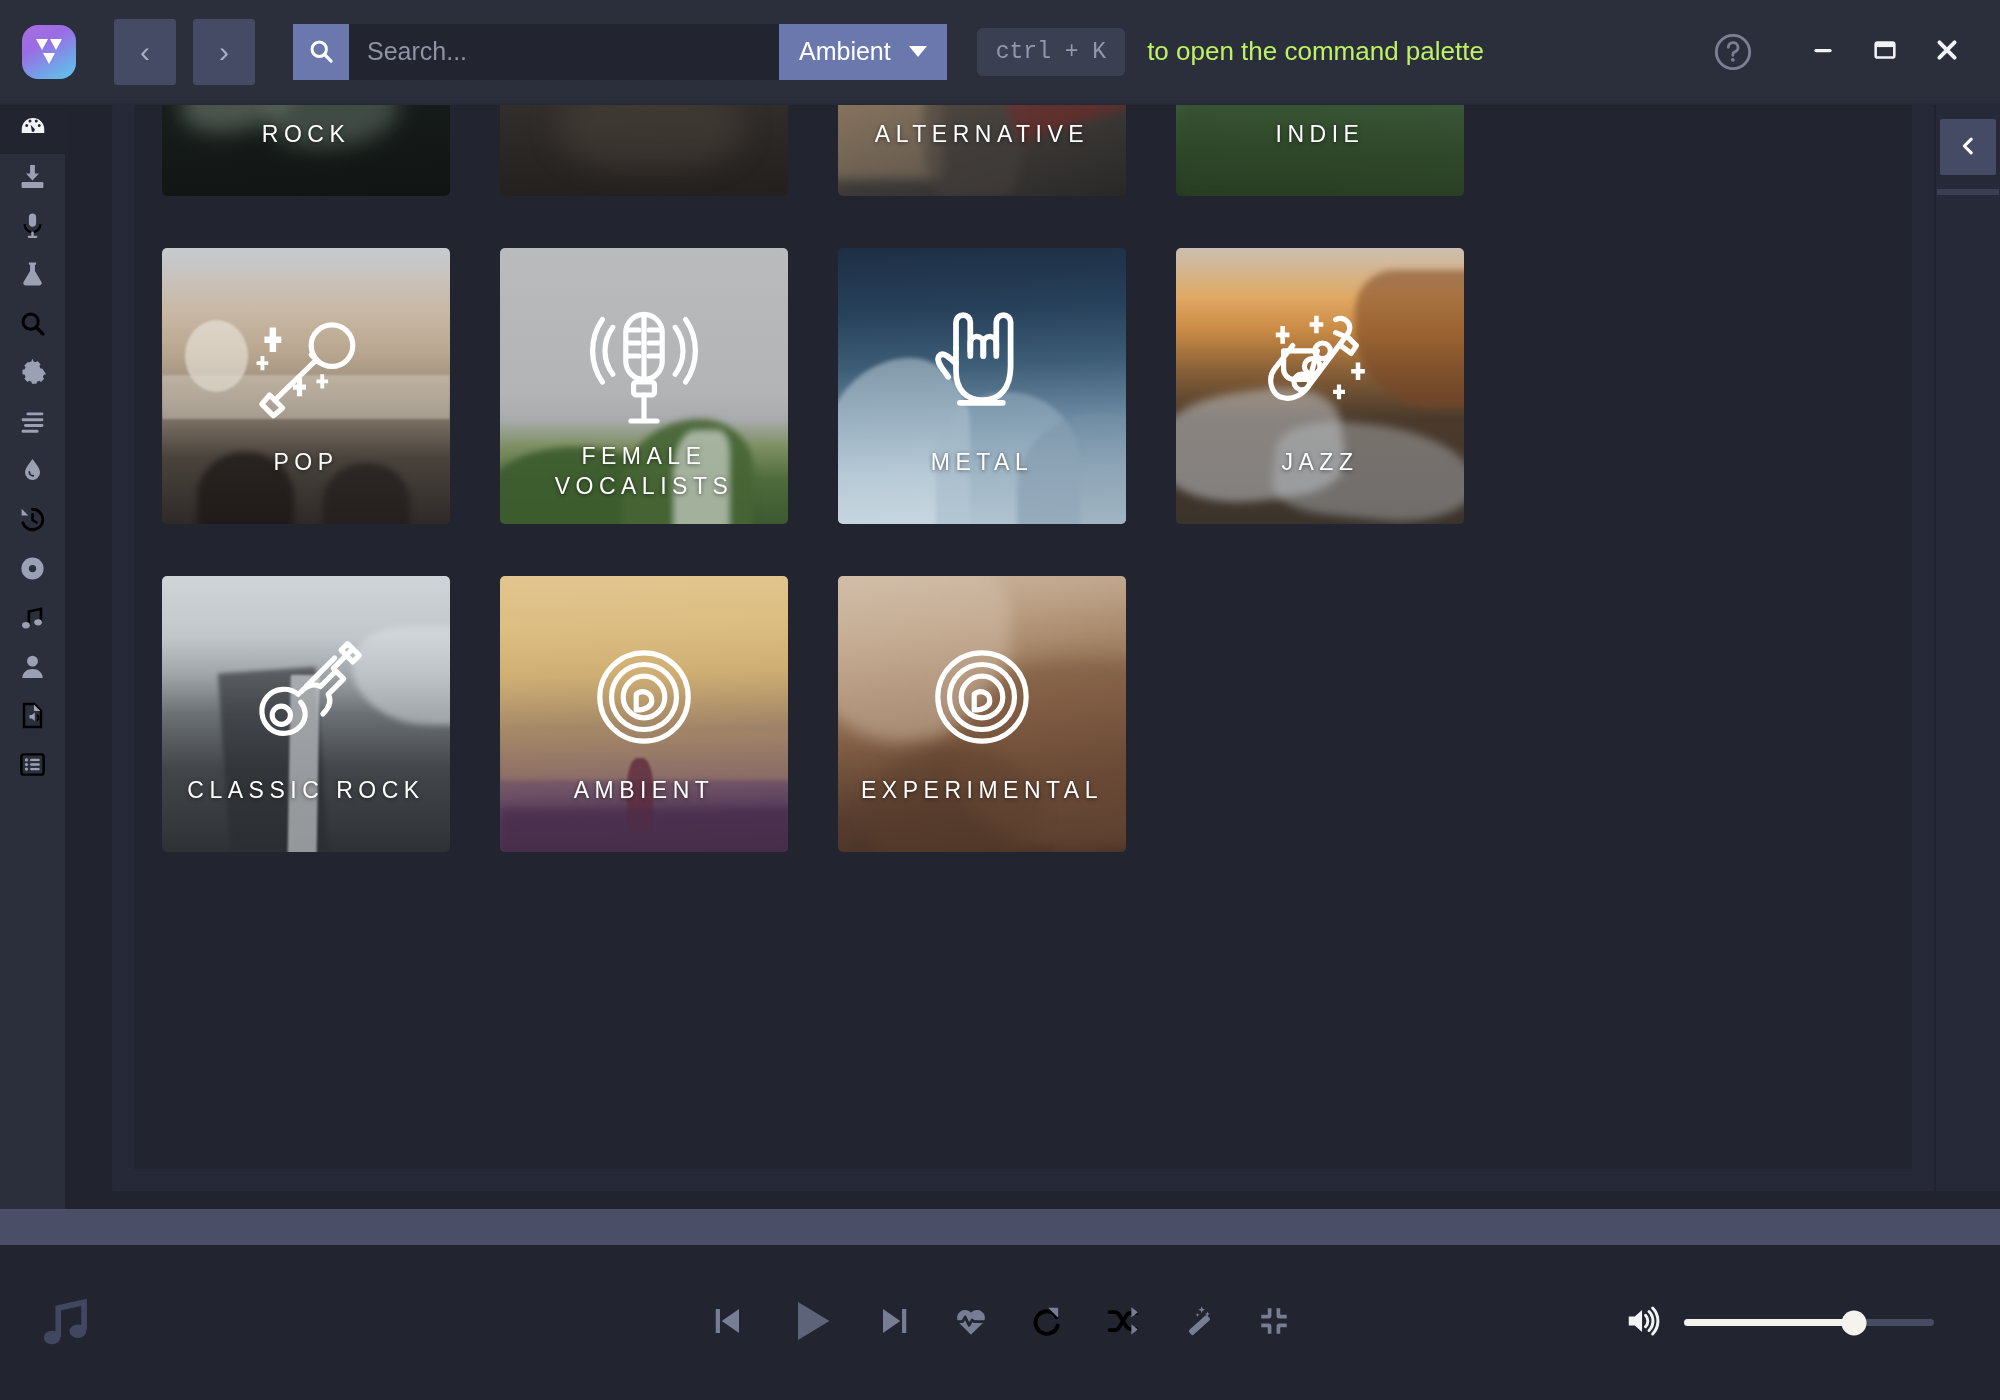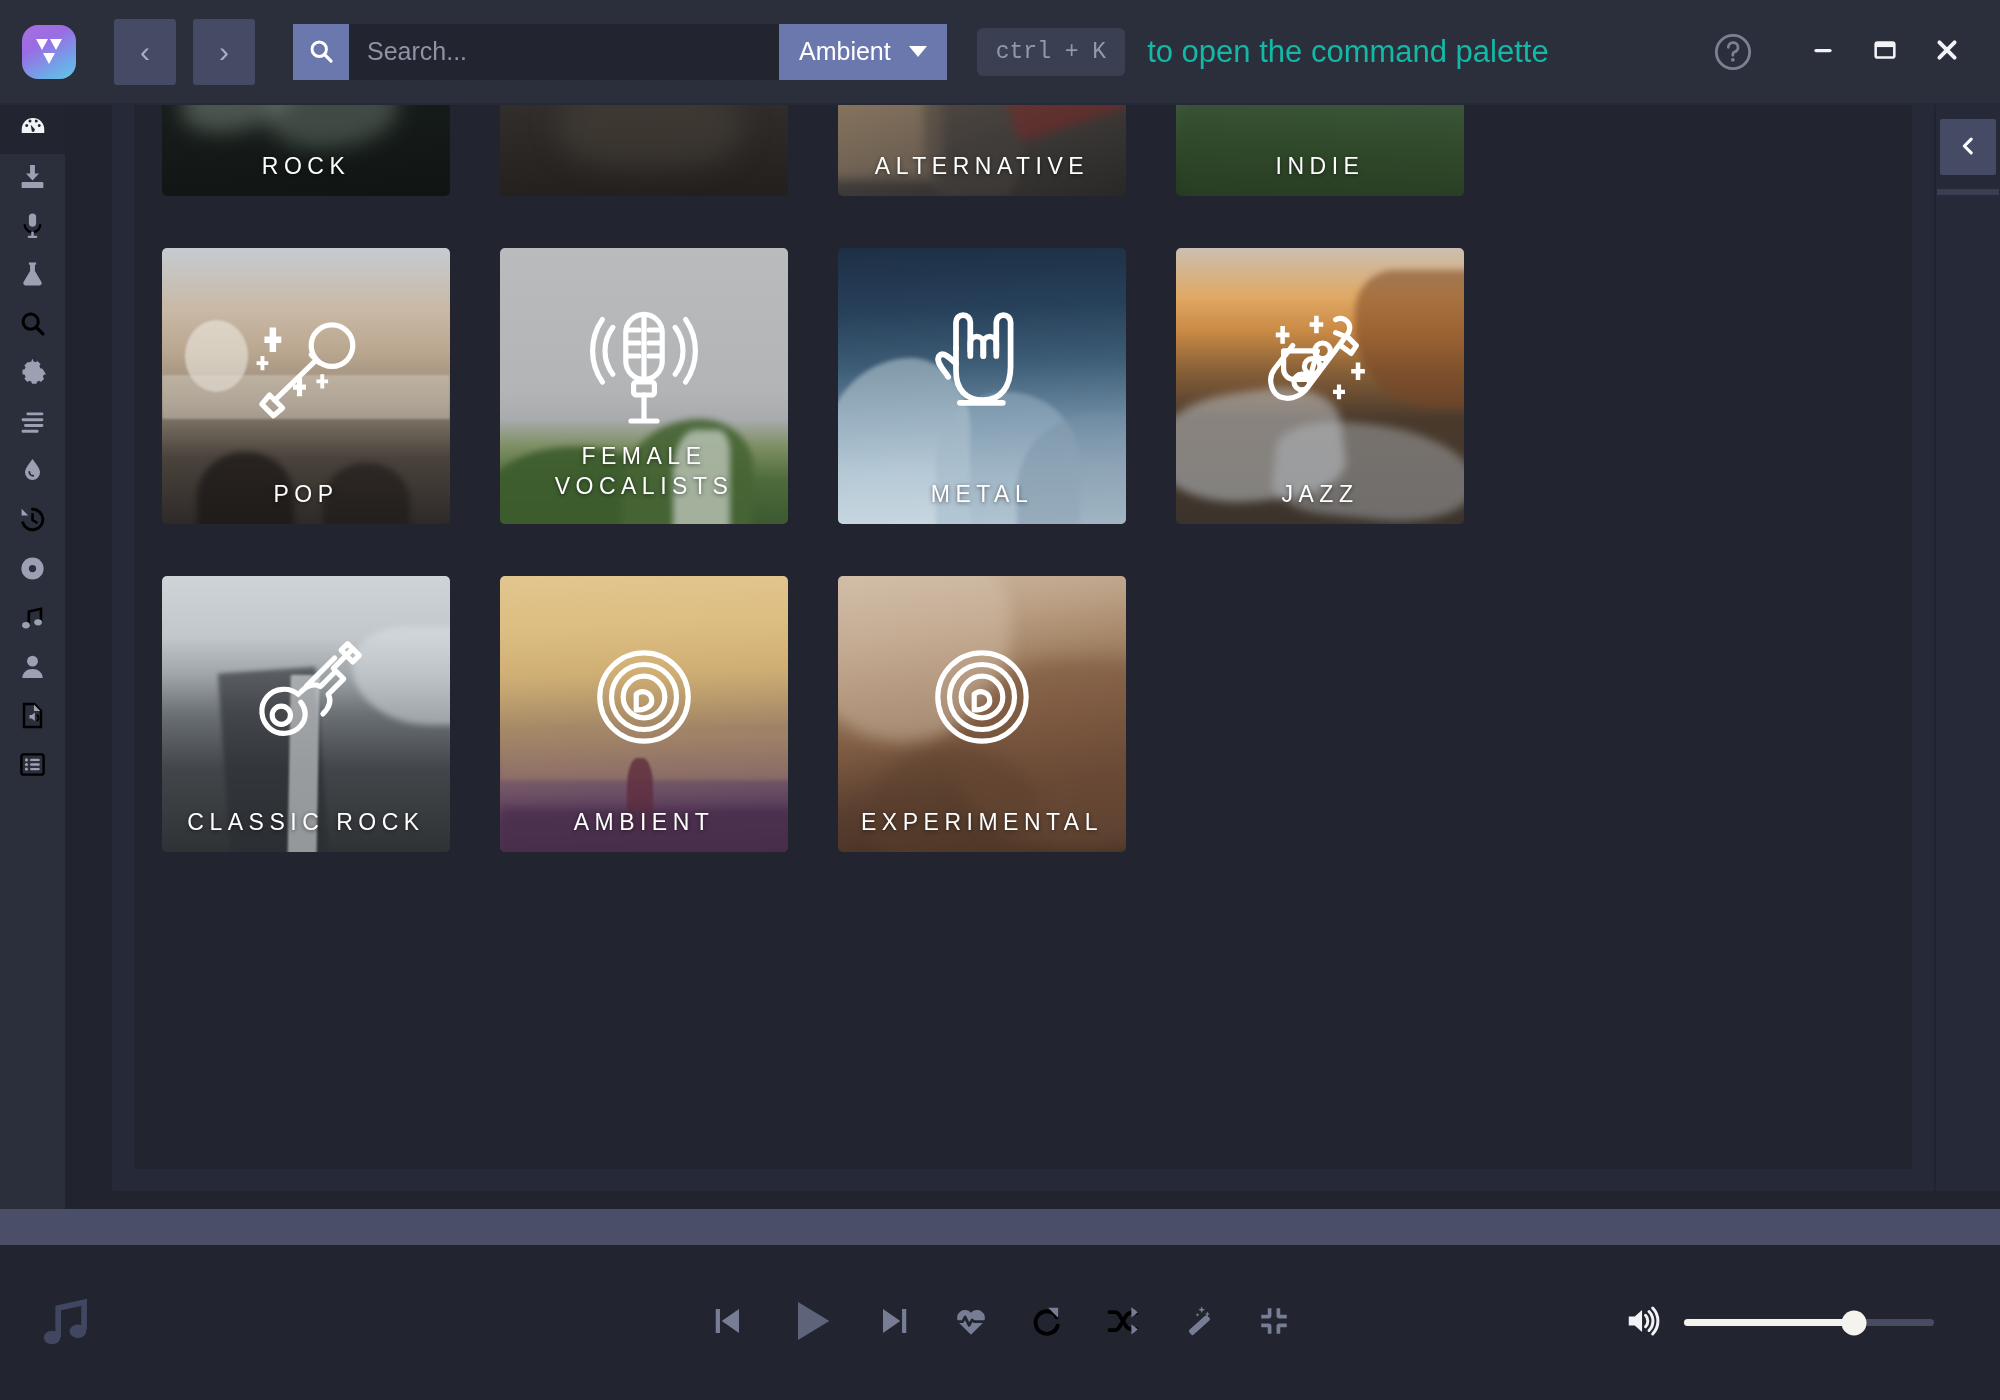--- a/index.html
+++ b/index.html
@@ -61,21 +61,21 @@
     border-right: 9px solid transparent; border-top: 11px solid #fff;
   }
 
   #kbd-hint {
     margin-left: 30px; background: #3b3f52; color: #9298ad;
     font-family: "Liberation Mono", monospace; font-size: 23px;
     padding: 11px 19px; border-radius: 6px; white-space: nowrap;
     flex-shrink: 0;
   }
   #kbd-text {
-    margin-left: 22px; color: #14b8a6; font-size: 31px; white-space: nowrap;
+    margin-left: 22px; color: #bef264; font-size: 26px; white-space: nowrap;
   }
 
   #win-controls {
     margin-left: auto; display: flex; align-items: center;
     gap: 0; padding-right: 22px;
   }
   .wbtn {
     width: 62px; height: 66px; background: none; border: none;
     display: flex; align-items: center; justify-content: center;
     cursor: pointer;
@@ -131,21 +131,21 @@
   .card-icon {
     position: absolute; left: 50%; top: 44%;
     transform: translate(-50%, -50%);
     width: 130px; height: 130px;
   }
   .card-icon svg { width: 100%; height: 100%; }
   .card-label {
     position: relative; z-index: 3; width: 100%;
     text-align: center; color: #fff; font-size: 23px;
     letter-spacing: 5.5px; line-height: 1.3;
-    padding-bottom: 14px; text-transform: uppercase;
+    padding-bottom: 46px; text-transform: uppercase;
     text-shadow: 0 1px 4px rgba(0,0,0,.55);
   }
   .card-label.two-line { padding-bottom: 22px; }
 
   
   #right-rail {
     position: absolute; right: 0; top: 0; bottom: 18px; width: 66px;
     background: #262938; border-left: 2px solid #21242f;
     display: flex; flex-direction: column; align-items: center;
   }

